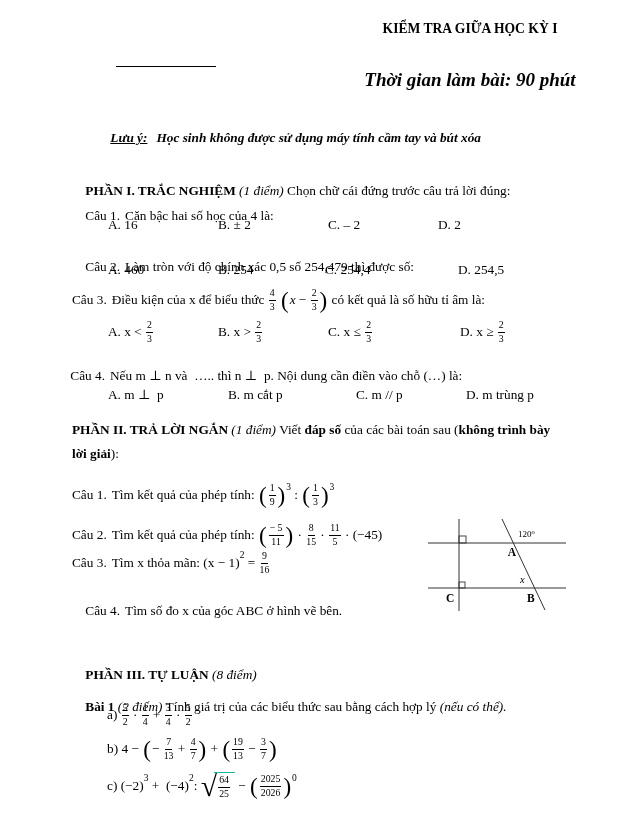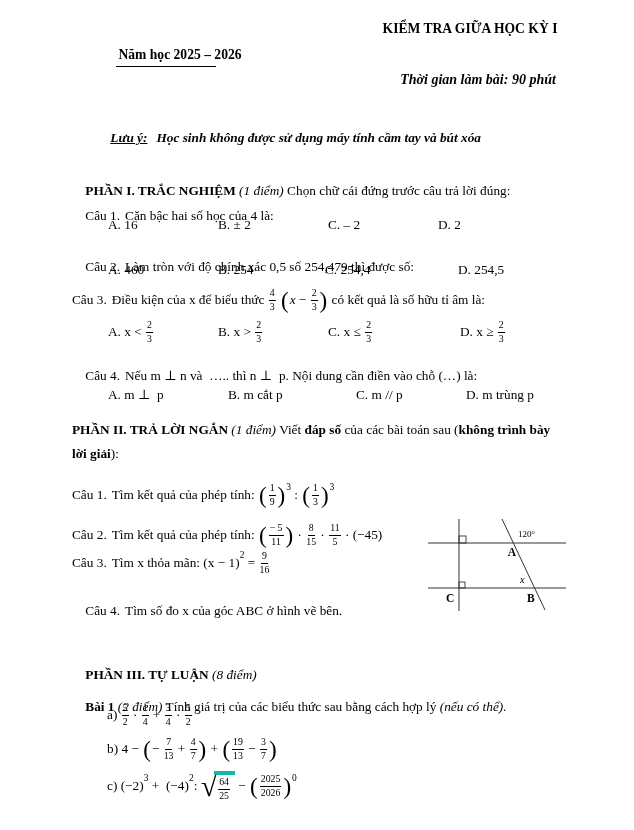--- a/index.html
+++ b/index.html
@@ -17,38 +17,37 @@
   .math{display:inline-flex;align-items:center;}
   .math span{white-space:pre;}
   .frac{display:inline-flex;flex-direction:column;align-items:center;font-size:9.8px;line-height:1.12;margin:0 1px;}
   .fn{border-bottom:1px solid #000;padding:0 1px 1px 1px;}
   .fd{padding-top:1px;}
   .bigp{font-size:23px;line-height:1;padding:0 1px;font-weight:400;}
   .math sup{font-size:9.5px;line-height:1;align-self:center;position:relative;top:-7px;}
   .mi{font-style:italic;}
   .sqrt{display:inline-flex;align-items:center;}
   .rad{font-size:30px;line-height:.85;font-weight:300;margin-right:-3px;}
-  .sqb{border-top:4px solid #14b8a6;padding:2px 4px 0 3px;display:inline-flex;align-items:center;}
+  .sqb{border-top:1px solid #14b8a6;padding:2px 4px 0 3px;display:inline-flex;align-items:center;}
   .officialbox{position:absolute;left:113px;top:73px;width:124px;height:24px;border:1.3px solid #000;
                display:flex;align-items:center;justify-content:center;font-weight:600;font-size:12.8px;}
   .rule{position:absolute;height:1px;background:#000;}
   .notice{position:absolute;left:97px;top:114px;font-weight:bold;font-style:italic;white-space:pre;}
   .notice .nlabel{text-decoration:underline;margin-right:9px;}
   svg text{font-family:"Liberation Serif","DejaVu Serif",serif;fill:#000;}
 </style>
 </head>
 <body>
 
 <div class="page">
 
-  <div class="line ctr b" style="left:55px;top:46px;width:250px;font-size:13.6px;">Năm học 2025 – 2026</div>
   <div class="rule" style="left:116px;top:66px;width:100px;"></div>
 
   <div class="line ctr b" style="left:340px;top:20px;width:260px;font-size:13.6px;">KIỂM TRA GIỮA HỌC KỲ I</div>
-  <div class="line ctr b i" style="left:348px;top:71px;width:260px;font-size:14px;">Thời gian làm bài: 90 phút</div>
+  <div class="line ctr b i" style="left:340px;top:71px;width:260px;font-size:19px;">Thời gian làm bài: 90 phút</div>
 
   <div class="notice">
     <span class="nlabel">Lưu ý:</span><span>Học sinh không được sử dụng máy tính cầm tay và bút xóa</span>
   </div>
 
   <div class="line" style="left:72px;top:165px;">
     <b>PHẦN I. TRẮC NGHIỆM</b> <i>(1 điểm)</i> <span>Chọn chữ cái đứng trước câu trả lời đúng:</span>
   </div>
 
   <div class="line" style="left:72px;top:190px;">
@@ -74,21 +73,21 @@
   <div class="mline" style="left:72px;top:286px;height:28px;">
     <b class="ql">Câu 3.</b><span class="math"><span>Điều kiện của x để biểu thức </span><span class="frac"><span class="fn">4</span><span class="fd">3</span></span><span> </span><span class="bigp">(</span><span class="mi">x</span><span> − </span><span class="frac"><span class="fn">2</span><span class="fd">3</span></span><span class="bigp">)</span><span> có kết quả là số hữu tỉ âm là:</span></span>
   </div>
   <div class="opts" style="left:108px;top:318px;height:28px;">
     <span class="opt math" style="left:0px"><span>A. x &lt; </span><span class="frac"><span class="fn">2</span><span class="fd">3</span></span></span>
     <span class="opt math" style="left:110px"><span>B. x &gt; </span><span class="frac"><span class="fn">2</span><span class="fd">3</span></span></span>
     <span class="opt math" style="left:220px"><span>C. x ≤ </span><span class="frac"><span class="fn">2</span><span class="fd">3</span></span></span>
     <span class="opt math" style="left:352px"><span>D. x ≥ </span><span class="frac"><span class="fn">2</span><span class="fd">3</span></span></span>
   </div>
 
-  <div class="line" style="left:72px;top:350px;">
+  <div class="line" style="left:57px;top:350px;">
     <b class="ql">Câu 4.</b><span>Nếu m ⊥ n và  ….. thì n ⊥  p. Nội dung cần điền vào chỗ (…) là:</span>
   </div>
   <div class="opts" style="left:108px;top:386px;height:17px;">
     <span class="opt" style="left:0px">A. m ⊥  p</span>
     <span class="opt" style="left:120px">B. m cắt p</span>
     <span class="opt" style="left:248px">C. m // p</span>
     <span class="opt" style="left:358px">D. m trùng p</span>
   </div>
 
   <div class="line" style="left:72px;top:418px;line-height:24px;white-space:normal;width:505px;">

